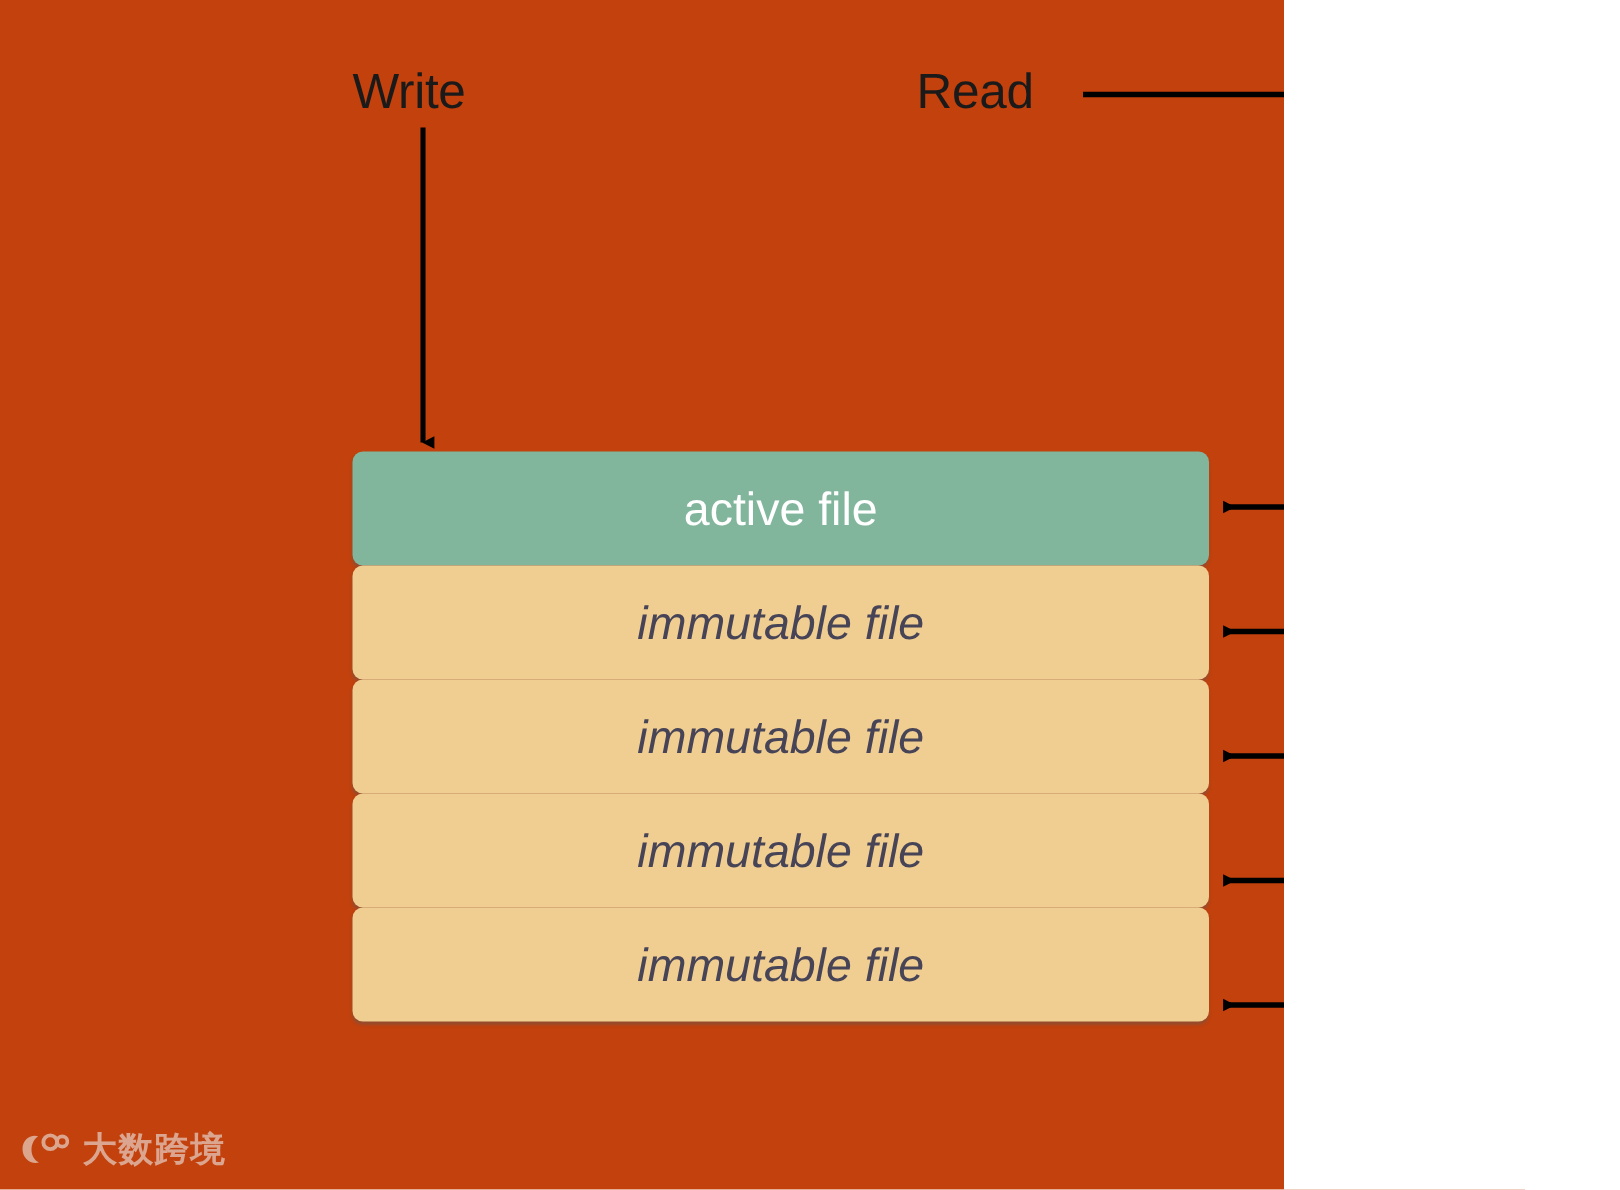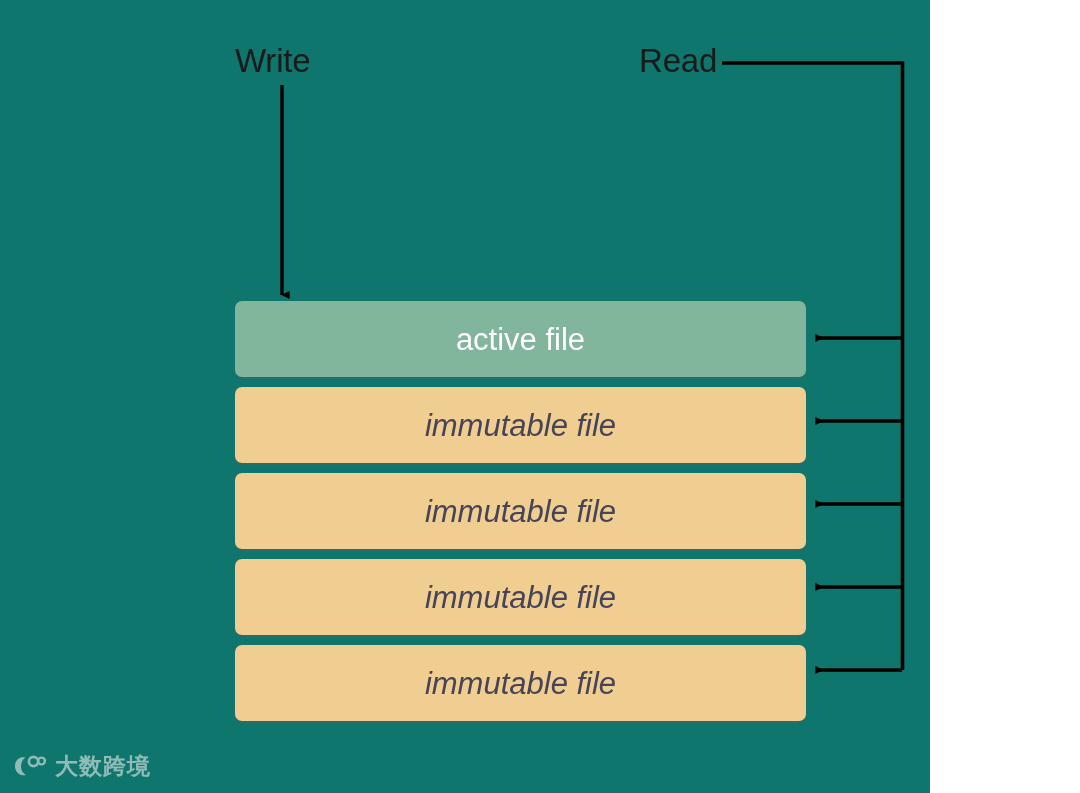--- a/index.html
+++ b/index.html
@@ -5,23 +5,23 @@
   html, body {
     margin: 0;
     padding: 0;
     background: #ffffff;
   }
   body {
     font-family: "Liberation Sans", "DejaVu Sans", sans-serif;
   }
   #canvas {
     position: relative;
-    width: 930px;
+    width: 856px;
     height: 793px;
-    background: #0f766e;
+    background: #c2410c;
     overflow: hidden;
   }
   
   #arrow-layer {
     position: absolute;
     left: 0;
     top: 0;
     width: 1080px;
     height: 793px;
     pointer-events: none;
@@ -29,34 +29,34 @@
   
   .flow-label {
     position: absolute;
     font-size: 33px;
     line-height: 1;
     color: #1a1a1a;
     white-space: nowrap;
     letter-spacing: -0.2px;
   }
   #label-write { left: 235px; top: 44px; }
-  #label-read  { left: 639px; top: 44px; }
+  #label-read  { left: 611px; top: 44px; }
 
   
   #file-stack {
     position: absolute;
     left: 235px;
     top: 301px;
     width: 571px;
   }
   .file-box {
     position: relative;
     width: 571px;
     height: 76px;
-    margin-bottom: 10px;
+    margin-bottom: 0;
     border-radius: 7px;
     box-shadow: 0 2px 2px rgba(90, 90, 90, 0.42);
     display: flex;
     align-items: center;
     justify-content: center;
     box-sizing: border-box;
   }
   .file-box:last-child { margin-bottom: 0; }
   .file-box .box-label {
     font-size: 31px;

